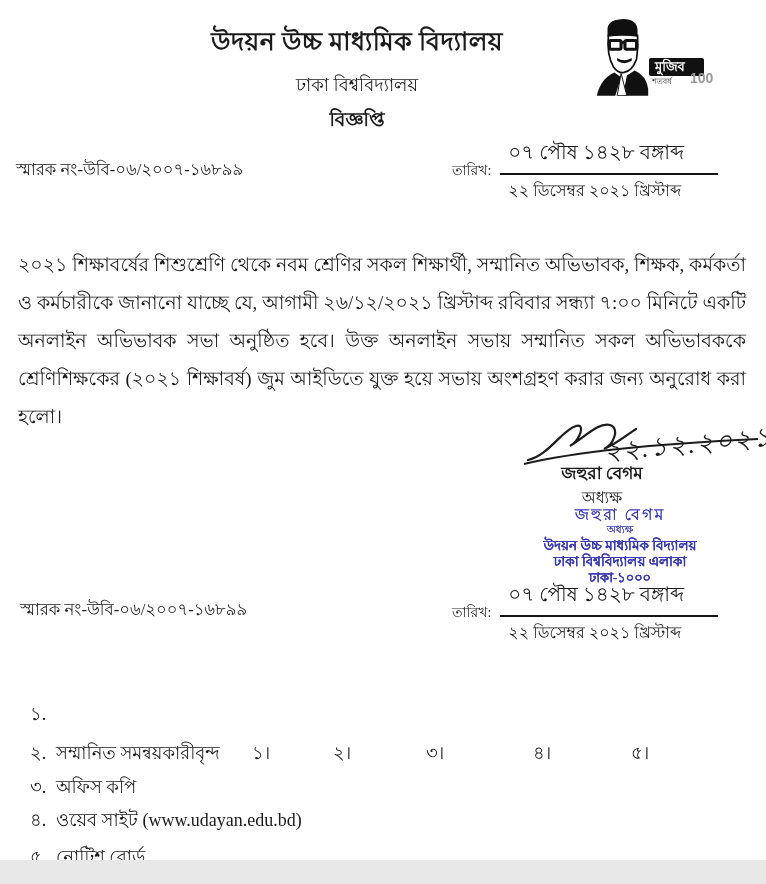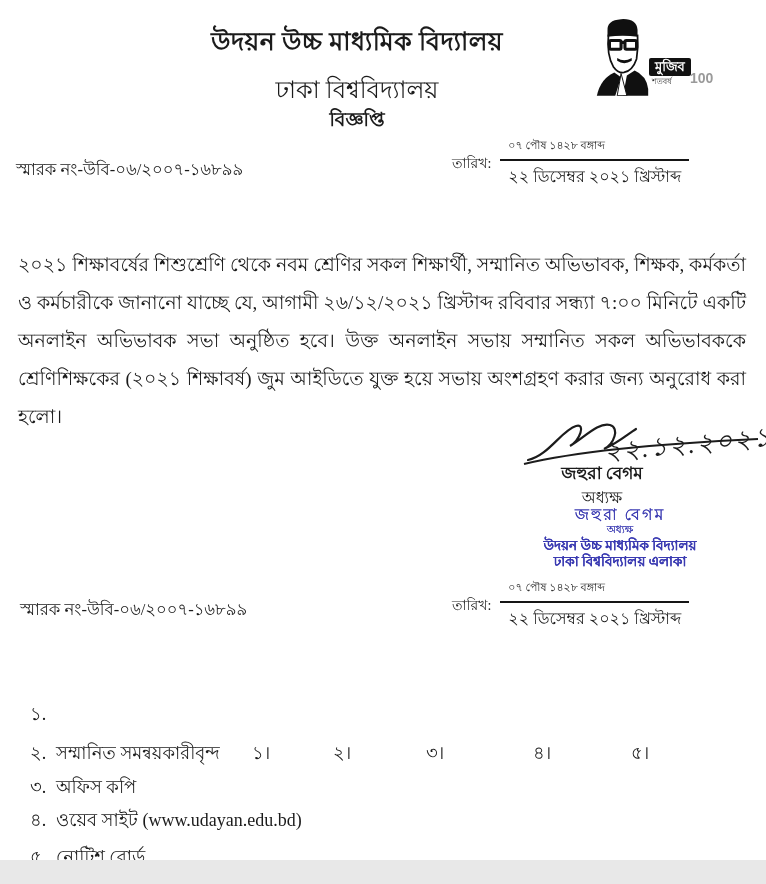--- a/index.html
+++ b/index.html
@@ -4,41 +4,41 @@
 <style>
   html,body{margin:0;padding:0;background:#e8e8e8;}
   .page{
     position:relative;width:766px;height:860px;margin:0 auto;
     background:#ffffff;color:#1b1b1b;overflow:hidden;
     font-family:"Liberation Serif","DejaVu Sans",serif;
   }
   
   .header-center{position:absolute;left:0;top:22px;width:714px;text-align:center;}
   .school-name{font-size:25px;font-weight:bold;letter-spacing:.5px;}
-  .affiliation{font-size:24px;margin-top:6px;}
+  .affiliation{font-size:18px;margin-top:6px;}
   .notice-title{position:absolute;left:0;top:105px;width:714px;text-align:center;
     font-size:19px;font-weight:bold;}
   
   .logo{position:absolute;left:592px;top:16px;width:150px;height:84px;}
   .logo svg{position:absolute;left:0;top:0;}
   .logo-word{position:absolute;left:57px;top:42px;background:#111;color:#fff;
-    font-size:13px;font-weight:bold;padding:2px 6px 3px 6px;border-radius:2px;line-height:1;}
+    font-size:13px;font-weight:bold;padding:2px 19px 3px 6px;border-radius:2px;line-height:1;}
   .logo-subword{position:absolute;left:60px;top:62px;font-size:8px;color:#333;line-height:1;}
   .logo-100{position:absolute;left:98px;top:54px;font-size:14px;color:#9a9a9a;
     font-family:"Liberation Sans",sans-serif;font-weight:bold;}
   
   .memo-no{position:absolute;font-size:16.5px;white-space:nowrap;}
   .memo-no-1{left:16px;top:157px;}
   .memo-no-2{left:20px;top:597px;}
   .date-block{position:absolute;display:flex;align-items:center;gap:9px;}
   .date-block-1{left:452px;top:137px;}
   .date-block-2{left:452px;top:579px;}
   .date-label{font-size:14px;}
   .frac{display:flex;flex-direction:column;}
-  .frac .ft{font-size:11px;padding:0 34px 3px 8px;border-bottom:2px solid #151515;white-space:nowrap;}
+  .frac .ft{font-size:20px;padding:0 34px 3px 8px;border-bottom:2px solid #151515;white-space:nowrap;}
   .frac .fb{font-size:16px;padding:3px 8px 0 8px;white-space:nowrap;}
   
   .subject{position:absolute;left:16px;top:208px;font-size:17.5px;}
   .body-par{position:absolute;left:18px;top:246px;width:728px;margin:0;
     font-size:19px;line-height:38px;text-align:justify;}
   
   .sig-scribble{position:absolute;left:522px;top:416px;}
   .sig-date{position:absolute;left:604px;top:424px;font-size:26px;color:#1c1c1c;
     font-style:italic;letter-spacing:2px;transform:rotate(-5deg);white-space:nowrap;}
   .sig-name{position:absolute;left:528px;top:460px;width:148px;text-align:center;
@@ -108,20 +108,21 @@
     <path d="M2 48 C60 34 150 27 236 23" fill="none" stroke="#1c1c1c" stroke-width="2"></path>
   </svg>
   <div class="sig-date">২২.১২.২০২১</div>
   <div class="sig-name">জহুরা বেগম</div>
   <div class="sig-desg">অধ্যক্ষ</div>
   <div class="stamp" style="color: rgb(59, 59, 178);">
     <div class="s-name">জহুরা বেগম</div>
     <div class="s-desg">অধ্যক্ষ</div>
     <div class="s-org">উদয়ন উচ্চ মাধ্যমিক বিদ্যালয়</div>
     <div class="s-area">ঢাকা বিশ্ববিদ্যালয় এলাকা</div>
+    <div class="s-city">ঢাকা-১০০০</div>
   </div>
 
   <span class="memo-no memo-no-2">স্মারক নং-উবি-০৬/২০০৭-১৬৮৯৯</span>
   <div class="date-block date-block-2">
     <span class="date-label">তারিখ:</span>
     <span class="frac">
       <span class="ft">০৭ পৌষ ১৪২৮ বঙ্গাব্দ</span>
       <span class="fb">২২ ডিসেম্বর ২০২১ খ্রিস্টাব্দ</span>
     </span>
   </div>

